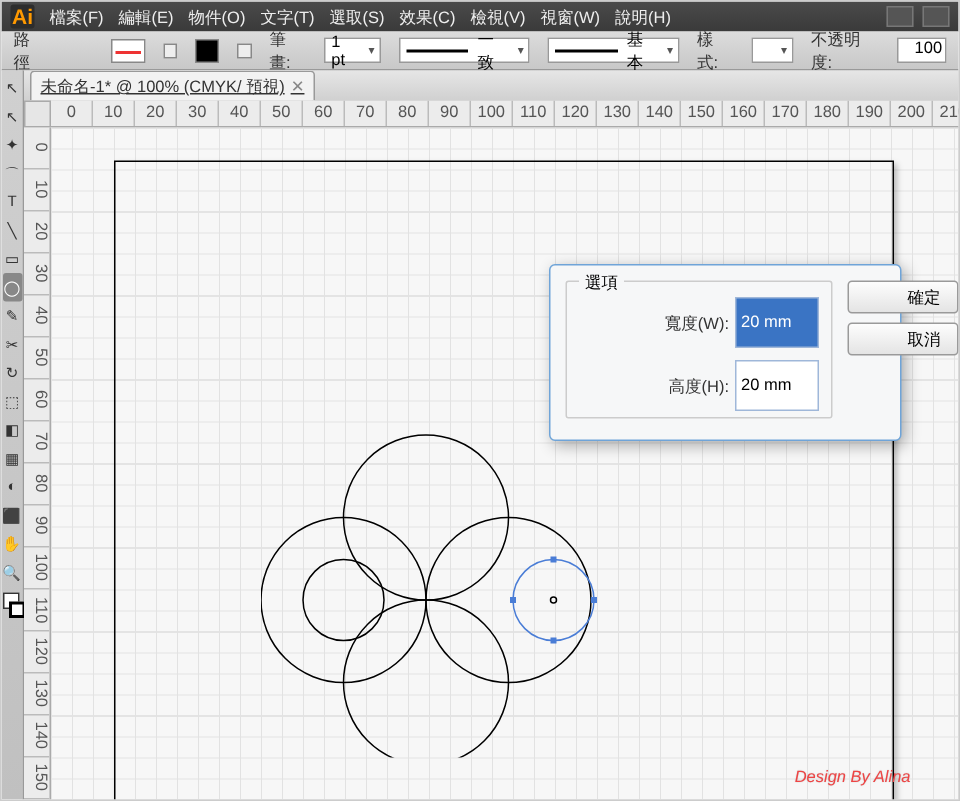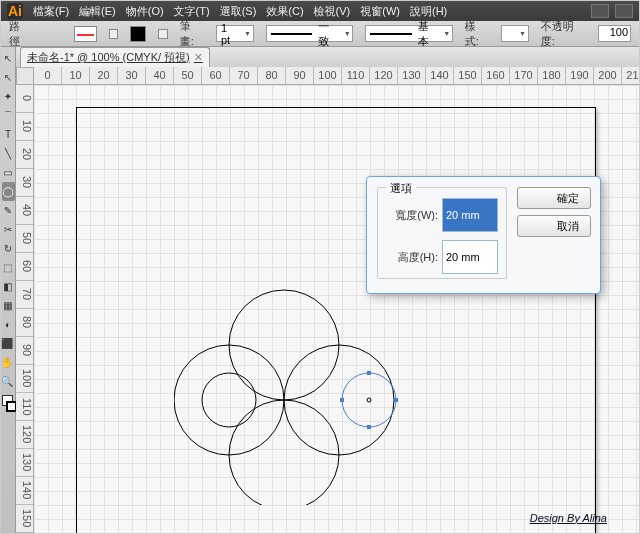--- a/index.html
+++ b/index.html
@@ -47,28 +47,28 @@
   }
   .artboard { position: absolute; top: 22px; left: 42px; width: 520px; height: 700px; border: 1px solid #000; box-shadow: 2px 2px 4px rgba(0,0,0,0.25); }
   .shapes { position: absolute; top: 190px; left: 140px; }
   .shapes svg circle { fill: none; stroke: #000; stroke-width: 1; }
   .shapes svg circle.sel { stroke: #4a7dd6; }
   .anchor { fill: #4a7dd6; }
   .center-pt { fill: none; stroke: #4a7dd6; stroke-width: 0.5; }
   .dialog { position: absolute; top: 175px; left: 365px; width: 235px; background: #f6f7f8; border: 1px solid #6fa4d8; border-radius: 4px; box-shadow: 3px 3px 10px rgba(0,0,0,0.3); }
   .dlg-title { height: 22px; background: linear-gradient(#eaf1fa,#d5e4f5); border-bottom: 1px solid #c7d6e8; border-radius: 4px 4px 0 0; padding: 0 8px; display: flex; align-items: center; color: #333; }
   .dlg-body { padding: 10px 10px 14px 10px; display: flex; gap: 10px; }
-  .dlg-fields { flex: 1; border: 1px solid #ccc; border-radius: 2px; padding-top: 6px; position: relative; }
+  .dlg-fields { flex: 1; border: 1px solid #ccc; border-radius: 2px; padding-top: 6px; position: relative; padding-left: 48px; }
   .field-row { display: flex; align-items: center; gap: 4px; padding: 4px 8px; }
   .field-row label { width: 52px; text-align: right; color: #333; }
   .field-row input { width: 56px; height: 34px; border: 1px solid #9fb7d9; padding: 0 3px; text-align: left; }
   .field-row input.sel { background: #3a74c4; color: #fff; }
   .dlg-btns { display: flex; flex-direction: column; gap: 6px; }
   .dlg-btns button { width: 74px; height: 22px; background: linear-gradient(#fdfdfd,#e4e4e4); border: 1px solid #9a9a9a; border-radius: 3px; cursor: pointer; padding-left: 28px; }
-  .credit { position: absolute; bottom: 8px; right: 32px; font-family: "Brush Script MT", cursive; font-style: italic; color: #0f172a; text-align: right; font-size: 14px; line-height: 1.2; text-shadow: 0 0 1px rgba(0,0,0,0.2); text-decoration: underline; }
+  .credit { position: absolute; bottom: 8px; right: 32px; font-family: "Brush Script MT", cursive; font-style: italic; color: #ef4444; text-align: right; font-size: 14px; line-height: 1.2; text-shadow: 0 0 1px rgba(0,0,0,0.2); }
 </style>
 </head>
 <body>
 
 <div class="menubar">
   <div class="ai-logo">Ai</div>
   <span>檔案(F)</span>
   <span>編輯(E)</span>
   <span>物件(O)</span>
   <span>文字(T)</span>

